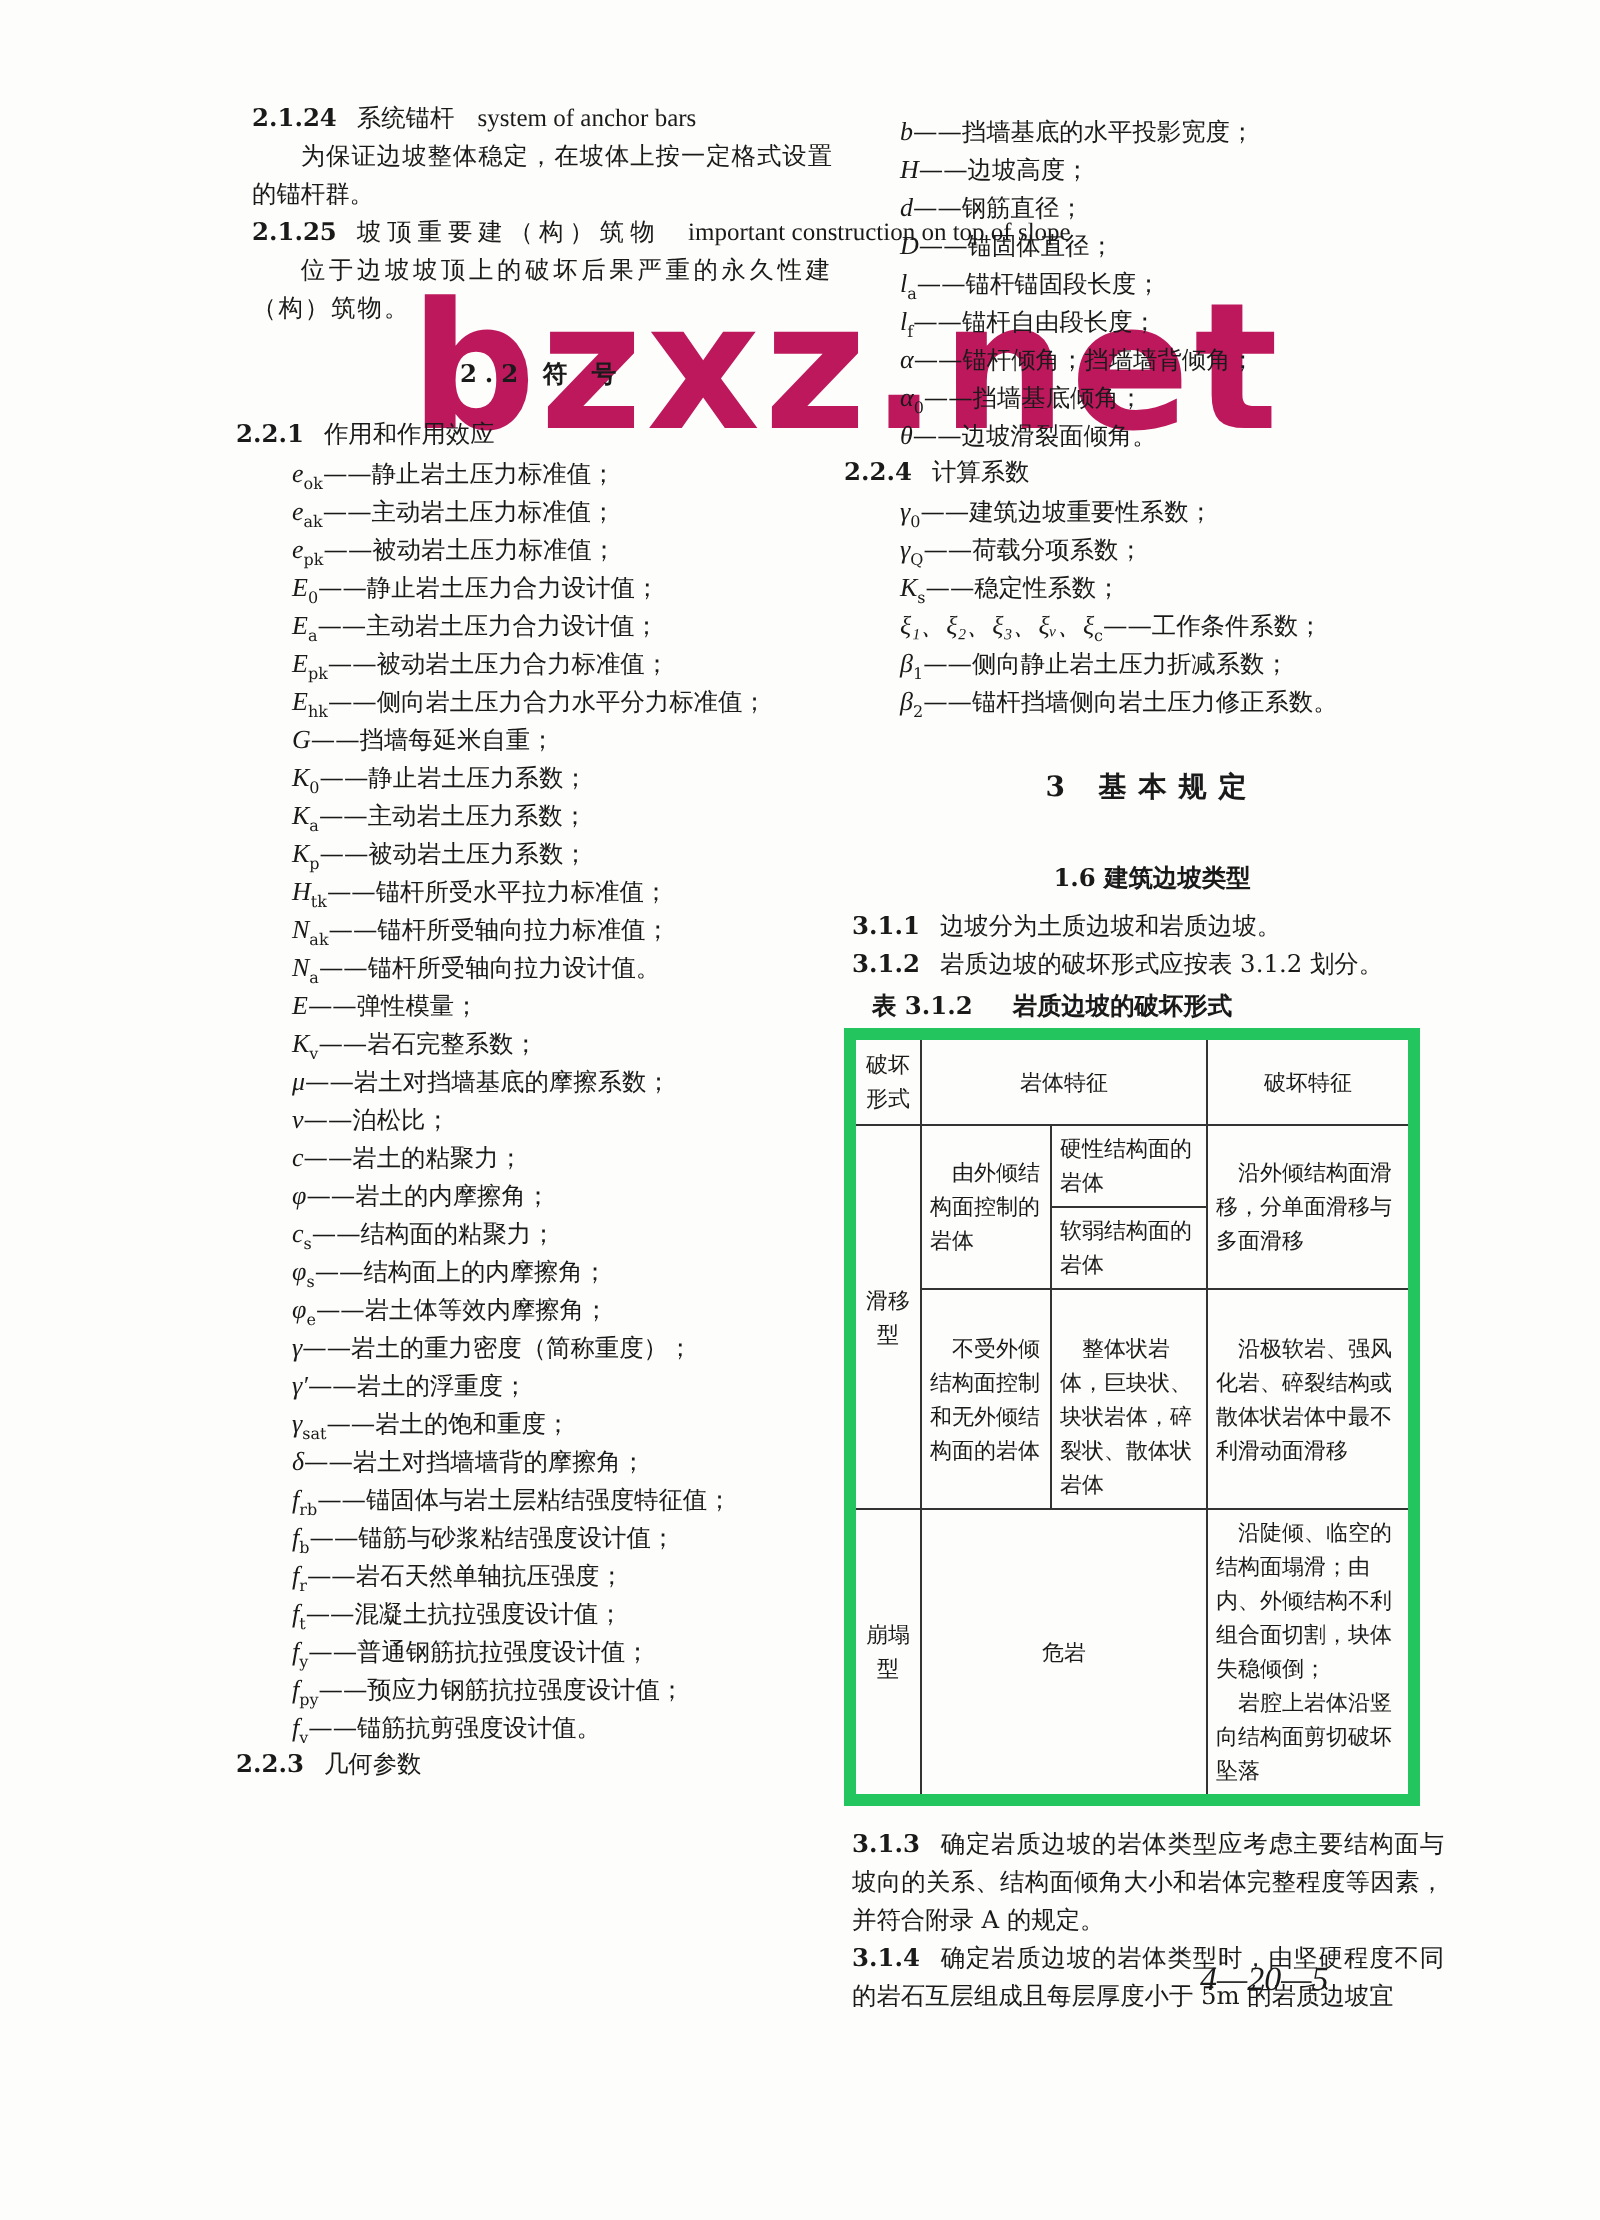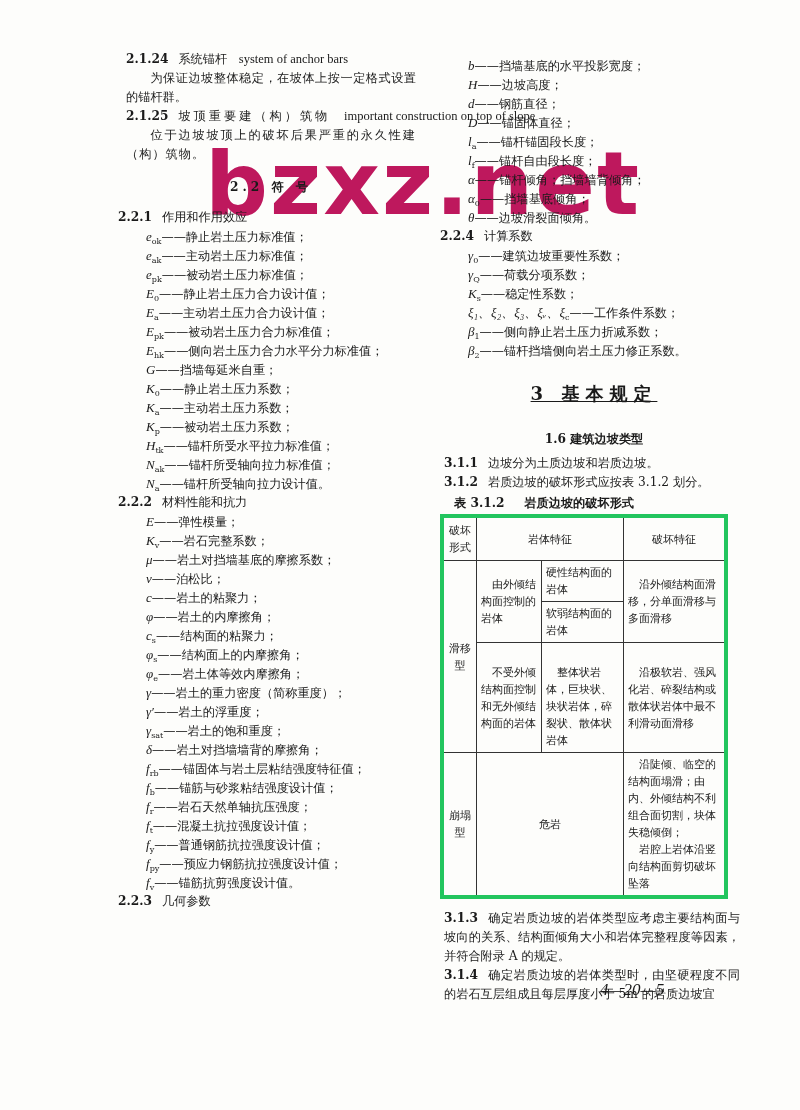--- a/index.html
+++ b/index.html
@@ -2,37 +2,37 @@
 <html><head>
 <meta charset="utf-8">
 <style>
   html, body { margin:0; padding:0; }
   body { width:800px; height:1110px; background:#fdfdfb; position:relative; overflow:hidden;
          font-family:"DejaVu Serif", "Liberation Serif", serif; color:#1a1a1a; }
   .watermark { position:absolute; left:205px; top:140px; font-family:"DejaVu Sans", sans-serif;
                font-weight:bold; font-size:88px; color:#be185d; letter-spacing:2px; z-index:0; line-height:1; }
   .col { position:absolute; z-index:1; font-size:12.2px; }
   .left { left:126px; top:50px; width:290px; }
-  .right { left:448px; top:56px; width:292px; }
+  .right { left:430px; top:56px; width:292px; }
   .line { height:19px; line-height:19px; white-space:nowrap; }
   .para { line-height:19px; text-indent:2em; text-align:justify; }
   .clause-num { font-weight:bold; font-family:"DejaVu Serif", serif; margin-right:10px; }
   .en { font-family:"Liberation Serif", serif; font-size:12.5px; }
   .sub { font-weight:bold; margin-left:-8px; }
   .sym { padding-left:20px; }
   .sym i { font-family:"Liberation Serif", serif; font-size:13px; }
   .sym sub { font-size:8px; font-style:normal; }
   .section { text-align:center; font-weight:bold; height:30px; line-height:30px; margin:8px 0 6px; letter-spacing:4px; }
-  .chapter { text-align:center; font-weight:bold; font-size:18px; letter-spacing:6px; height:40px; line-height:40px; margin-top:14px;text-decoration:underline; }
+  .chapter { text-align:center; font-weight:bold; font-size:14px; letter-spacing:6px; height:40px; line-height:40px; margin-top:14px; }
   .sec31 { text-align:center; font-weight:bold; height:30px; line-height:30px; margin-top:10px; }
   .table-title { font-weight:bold; height:22px; line-height:22px; padding-left:6px; }
   .table-title span:first-child { margin-right:20px; }
   table { border-collapse:collapse; width:288px; margin-left:-8px; font-size:11px; }
   td { border:1px solid #333; padding:3px 4px; vertical-align:middle; line-height:17px; }
-  table { border:4px solid #22c55e; }
+  table { border:6px solid #22c55e; }
   .c { text-align:center; }
   .ind { text-indent:1em; }
   .page-num { position:absolute; left:600px; top:980px; font-family:"Liberation Serif", serif; font-style:italic; font-size:17px; z-index:1; }
 </style>
 </head>
 <body>
 
 <div class="watermark">bzxz.net</div>
 
 <div class="col left">
@@ -60,23 +60,20 @@
       <div class="line sym"><i>E</i><sub>hk</sub><span>——侧向岩土压力合力水平分力标准值；</span></div>
       <div class="line sym"><i>G</i><sub></sub><span>——挡墙每延米自重；</span></div>
       <div class="line sym"><i>K</i><sub>0</sub><span>——静止岩土压力系数；</span></div>
       <div class="line sym"><i>K</i><sub>a</sub><span>——主动岩土压力系数；</span></div>
       <div class="line sym"><i>K</i><sub>p</sub><span>——被动岩土压力系数；</span></div>
       <div class="line sym"><i>H</i><sub>tk</sub><span>——锚杆所受水平拉力标准值；</span></div>
       <div class="line sym"><i>N</i><sub>ak</sub><span>——锚杆所受轴向拉力标准值；</span></div>
       <div class="line sym"><i>N</i><sub>a</sub><span>——锚杆所受轴向拉力设计值。</span></div>
     </div>
 
-  <div class="line sub">
-    <span class="clause-num">2.2.2</span><span style="font-weight:normal">材料性能和抗力</span>
-  </div>
   <div id="list-222">
       <div class="line sym"><i>E</i><sub></sub><span>——弹性模量；</span></div>
       <div class="line sym"><i>K</i><sub>v</sub><span>——岩石完整系数；</span></div>
       <div class="line sym"><i>μ</i><sub></sub><span>——岩土对挡墙基底的摩擦系数；</span></div>
       <div class="line sym"><i>ν</i><sub></sub><span>——泊松比；</span></div>
       <div class="line sym"><i>c</i><sub></sub><span>——岩土的粘聚力；</span></div>
       <div class="line sym"><i>φ</i><sub></sub><span>——岩土的内摩擦角；</span></div>
       <div class="line sym"><i>c</i><sub>s</sub><span>——结构面的粘聚力；</span></div>
       <div class="line sym"><i>φ</i><sub>s</sub><span>——结构面上的内摩擦角；</span></div>
       <div class="line sym"><i>φ</i><sub>e</sub><span>——岩土体等效内摩擦角；</span></div>

